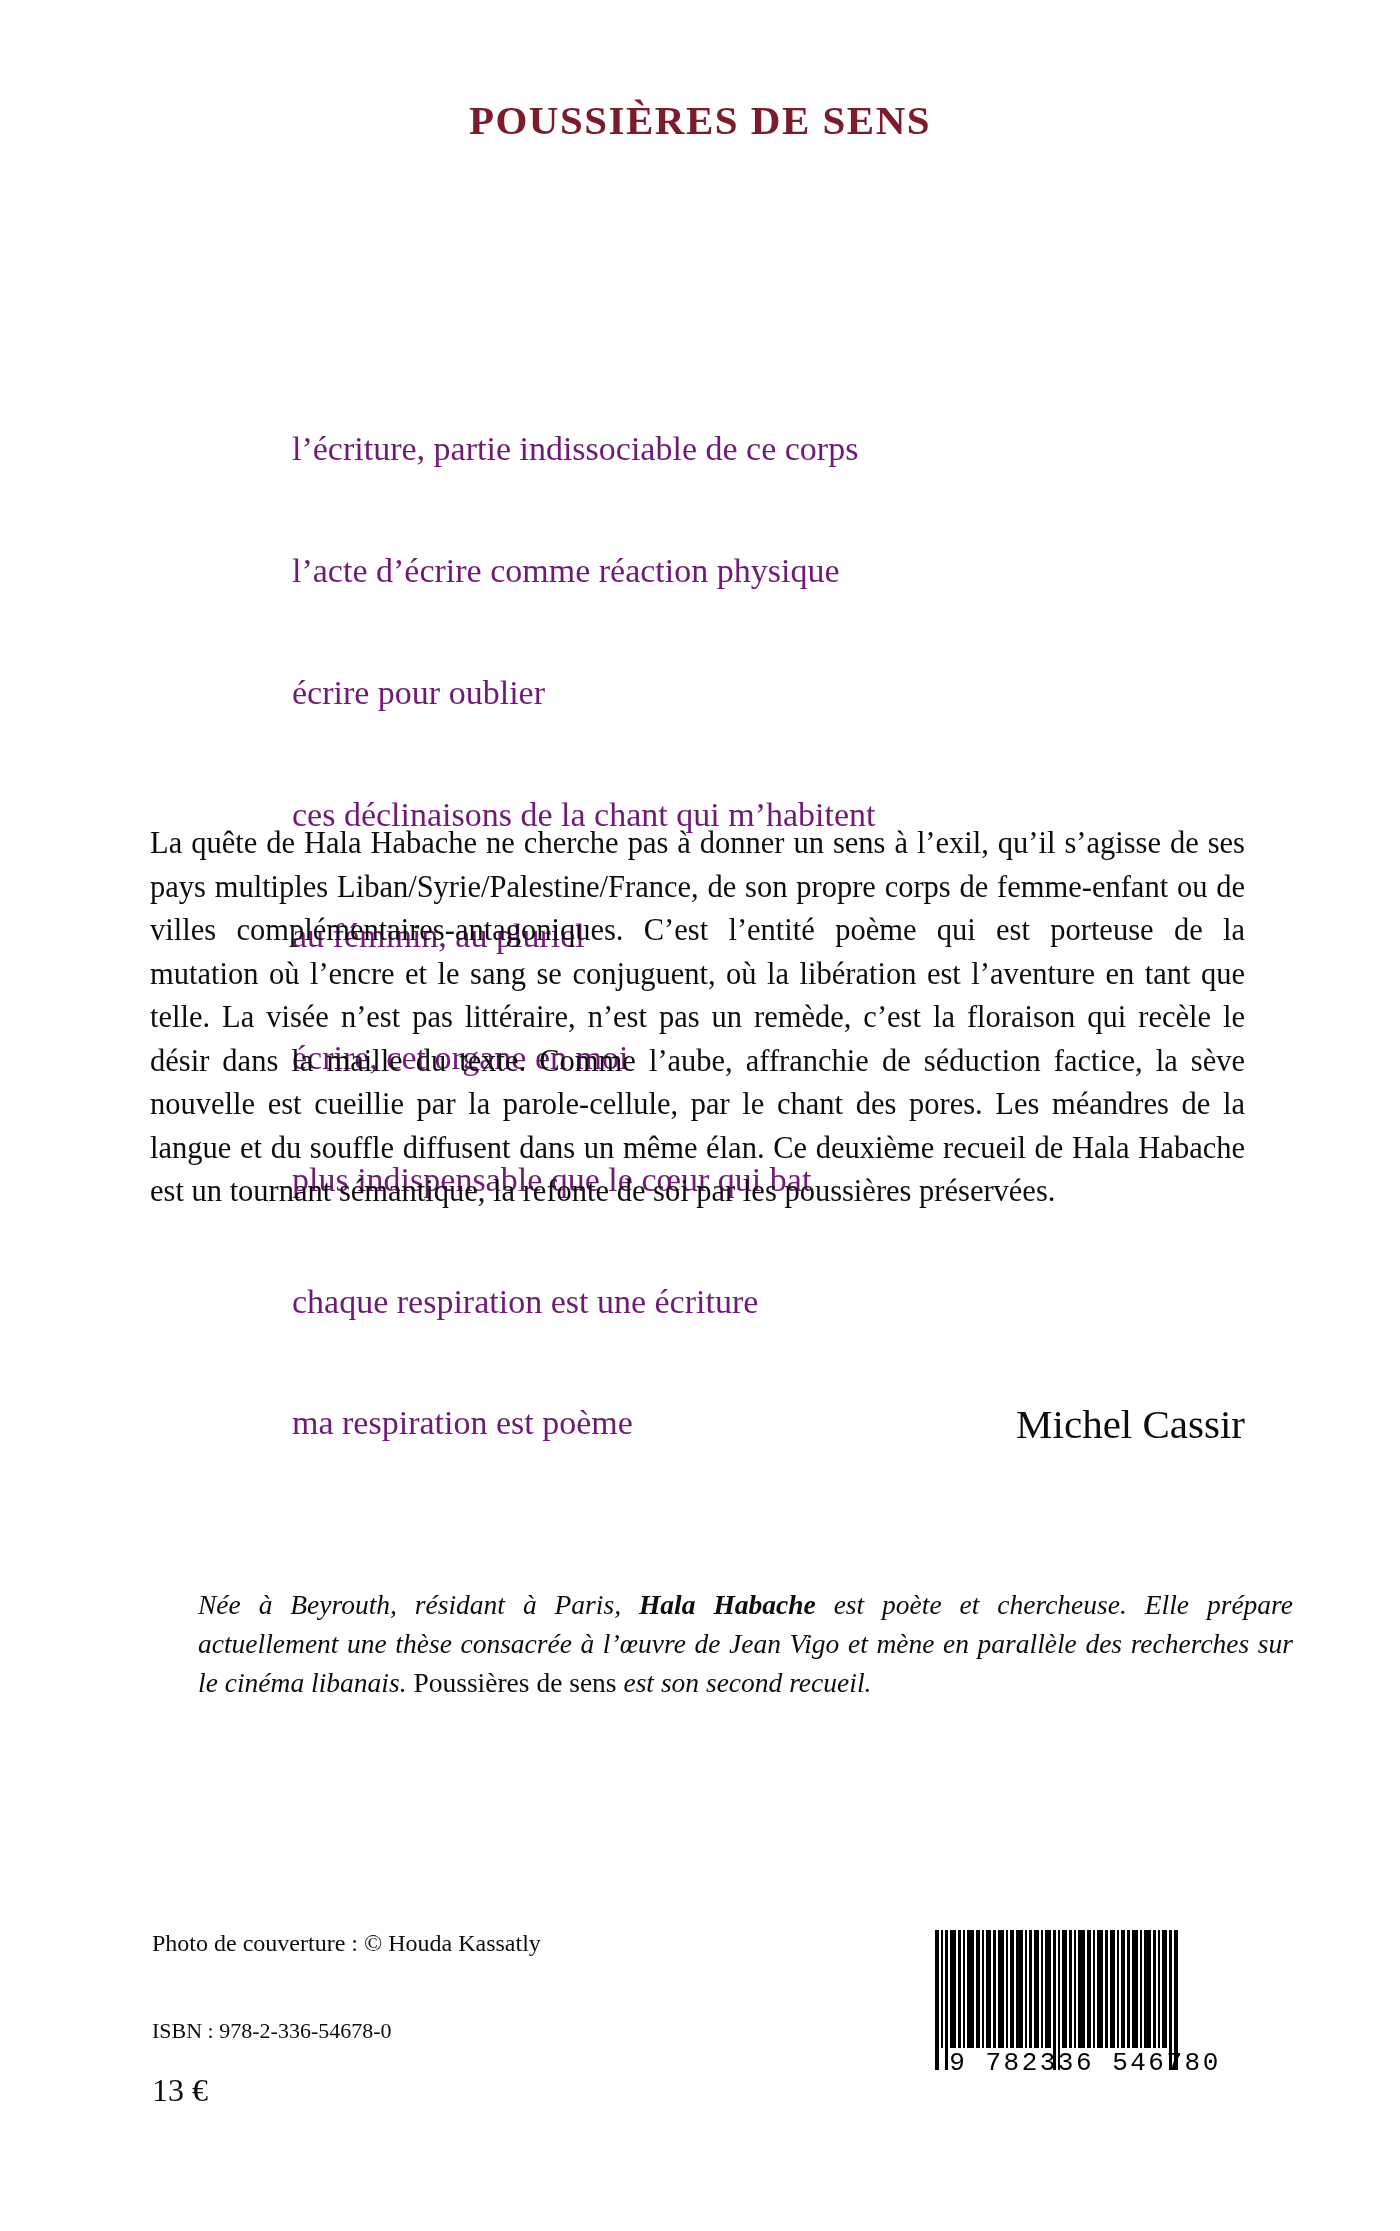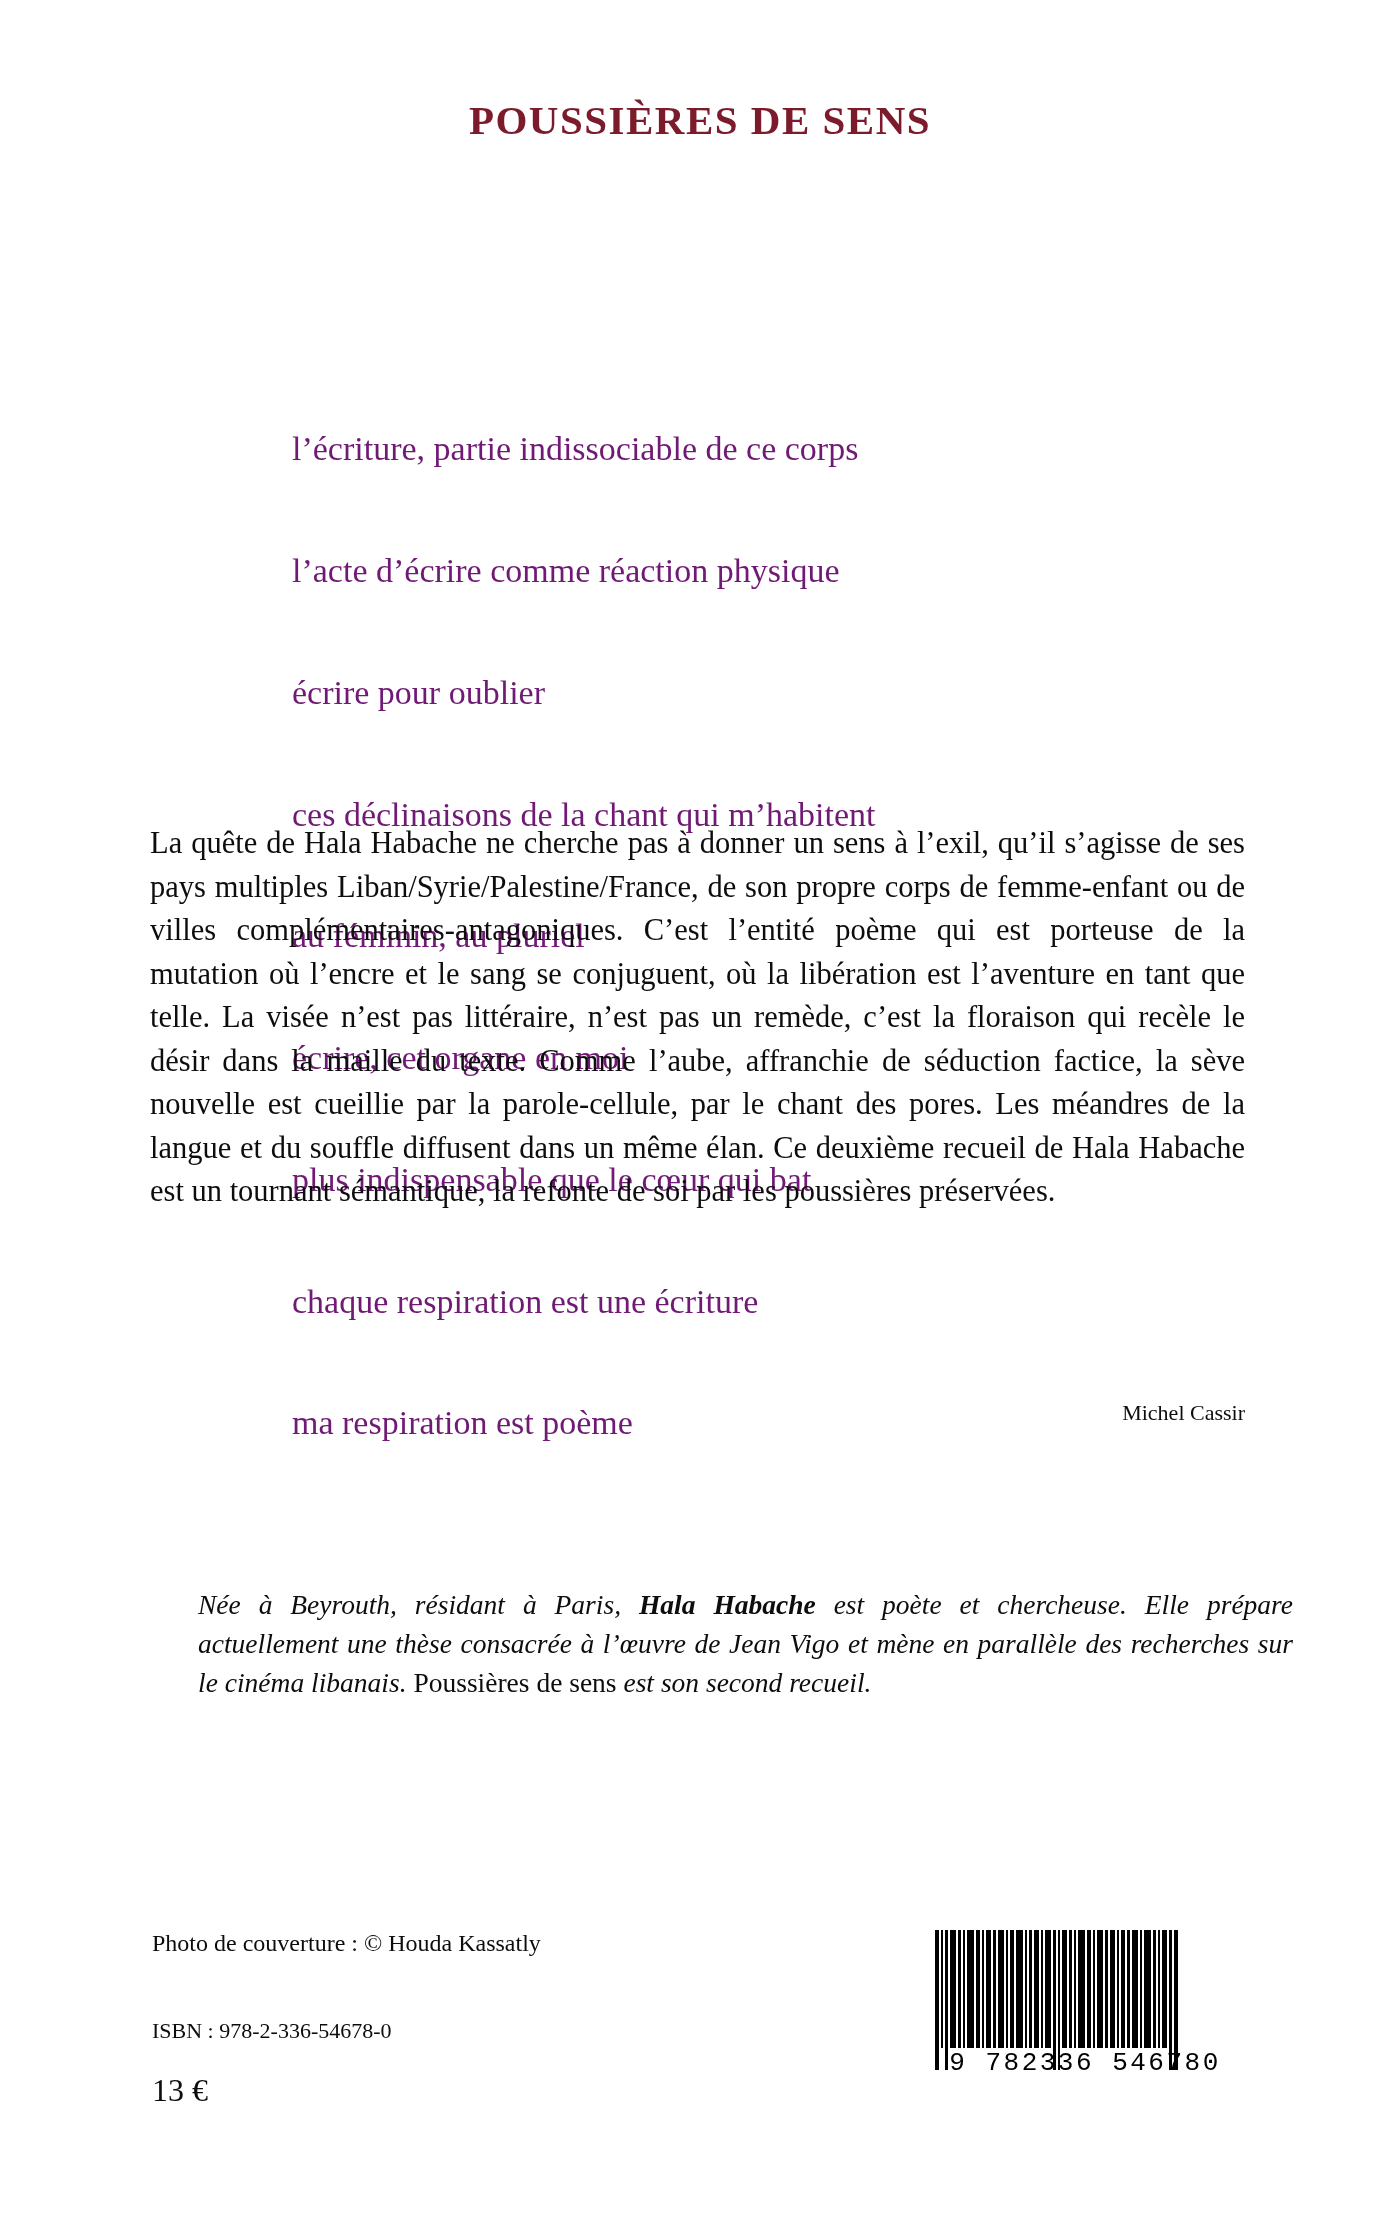--- a/index.html
+++ b/index.html
@@ -63,21 +63,21 @@
     text-justify: inter-word;
     color: #0d0d0d;
     hyphens: none;
   }
   .signature {
     position: absolute;
     left: 150px;
     top: 1400px;
     width: 1095px;
     text-align: right;
-    font-size: 22px;
+    font-size: 41px;
     color: #0d0d0d;
   }
 
   
   .bio {
     position: absolute;
     left: 150px;
     top: 1585px;
     width: 1095px;
     font-size: 27.5px;

